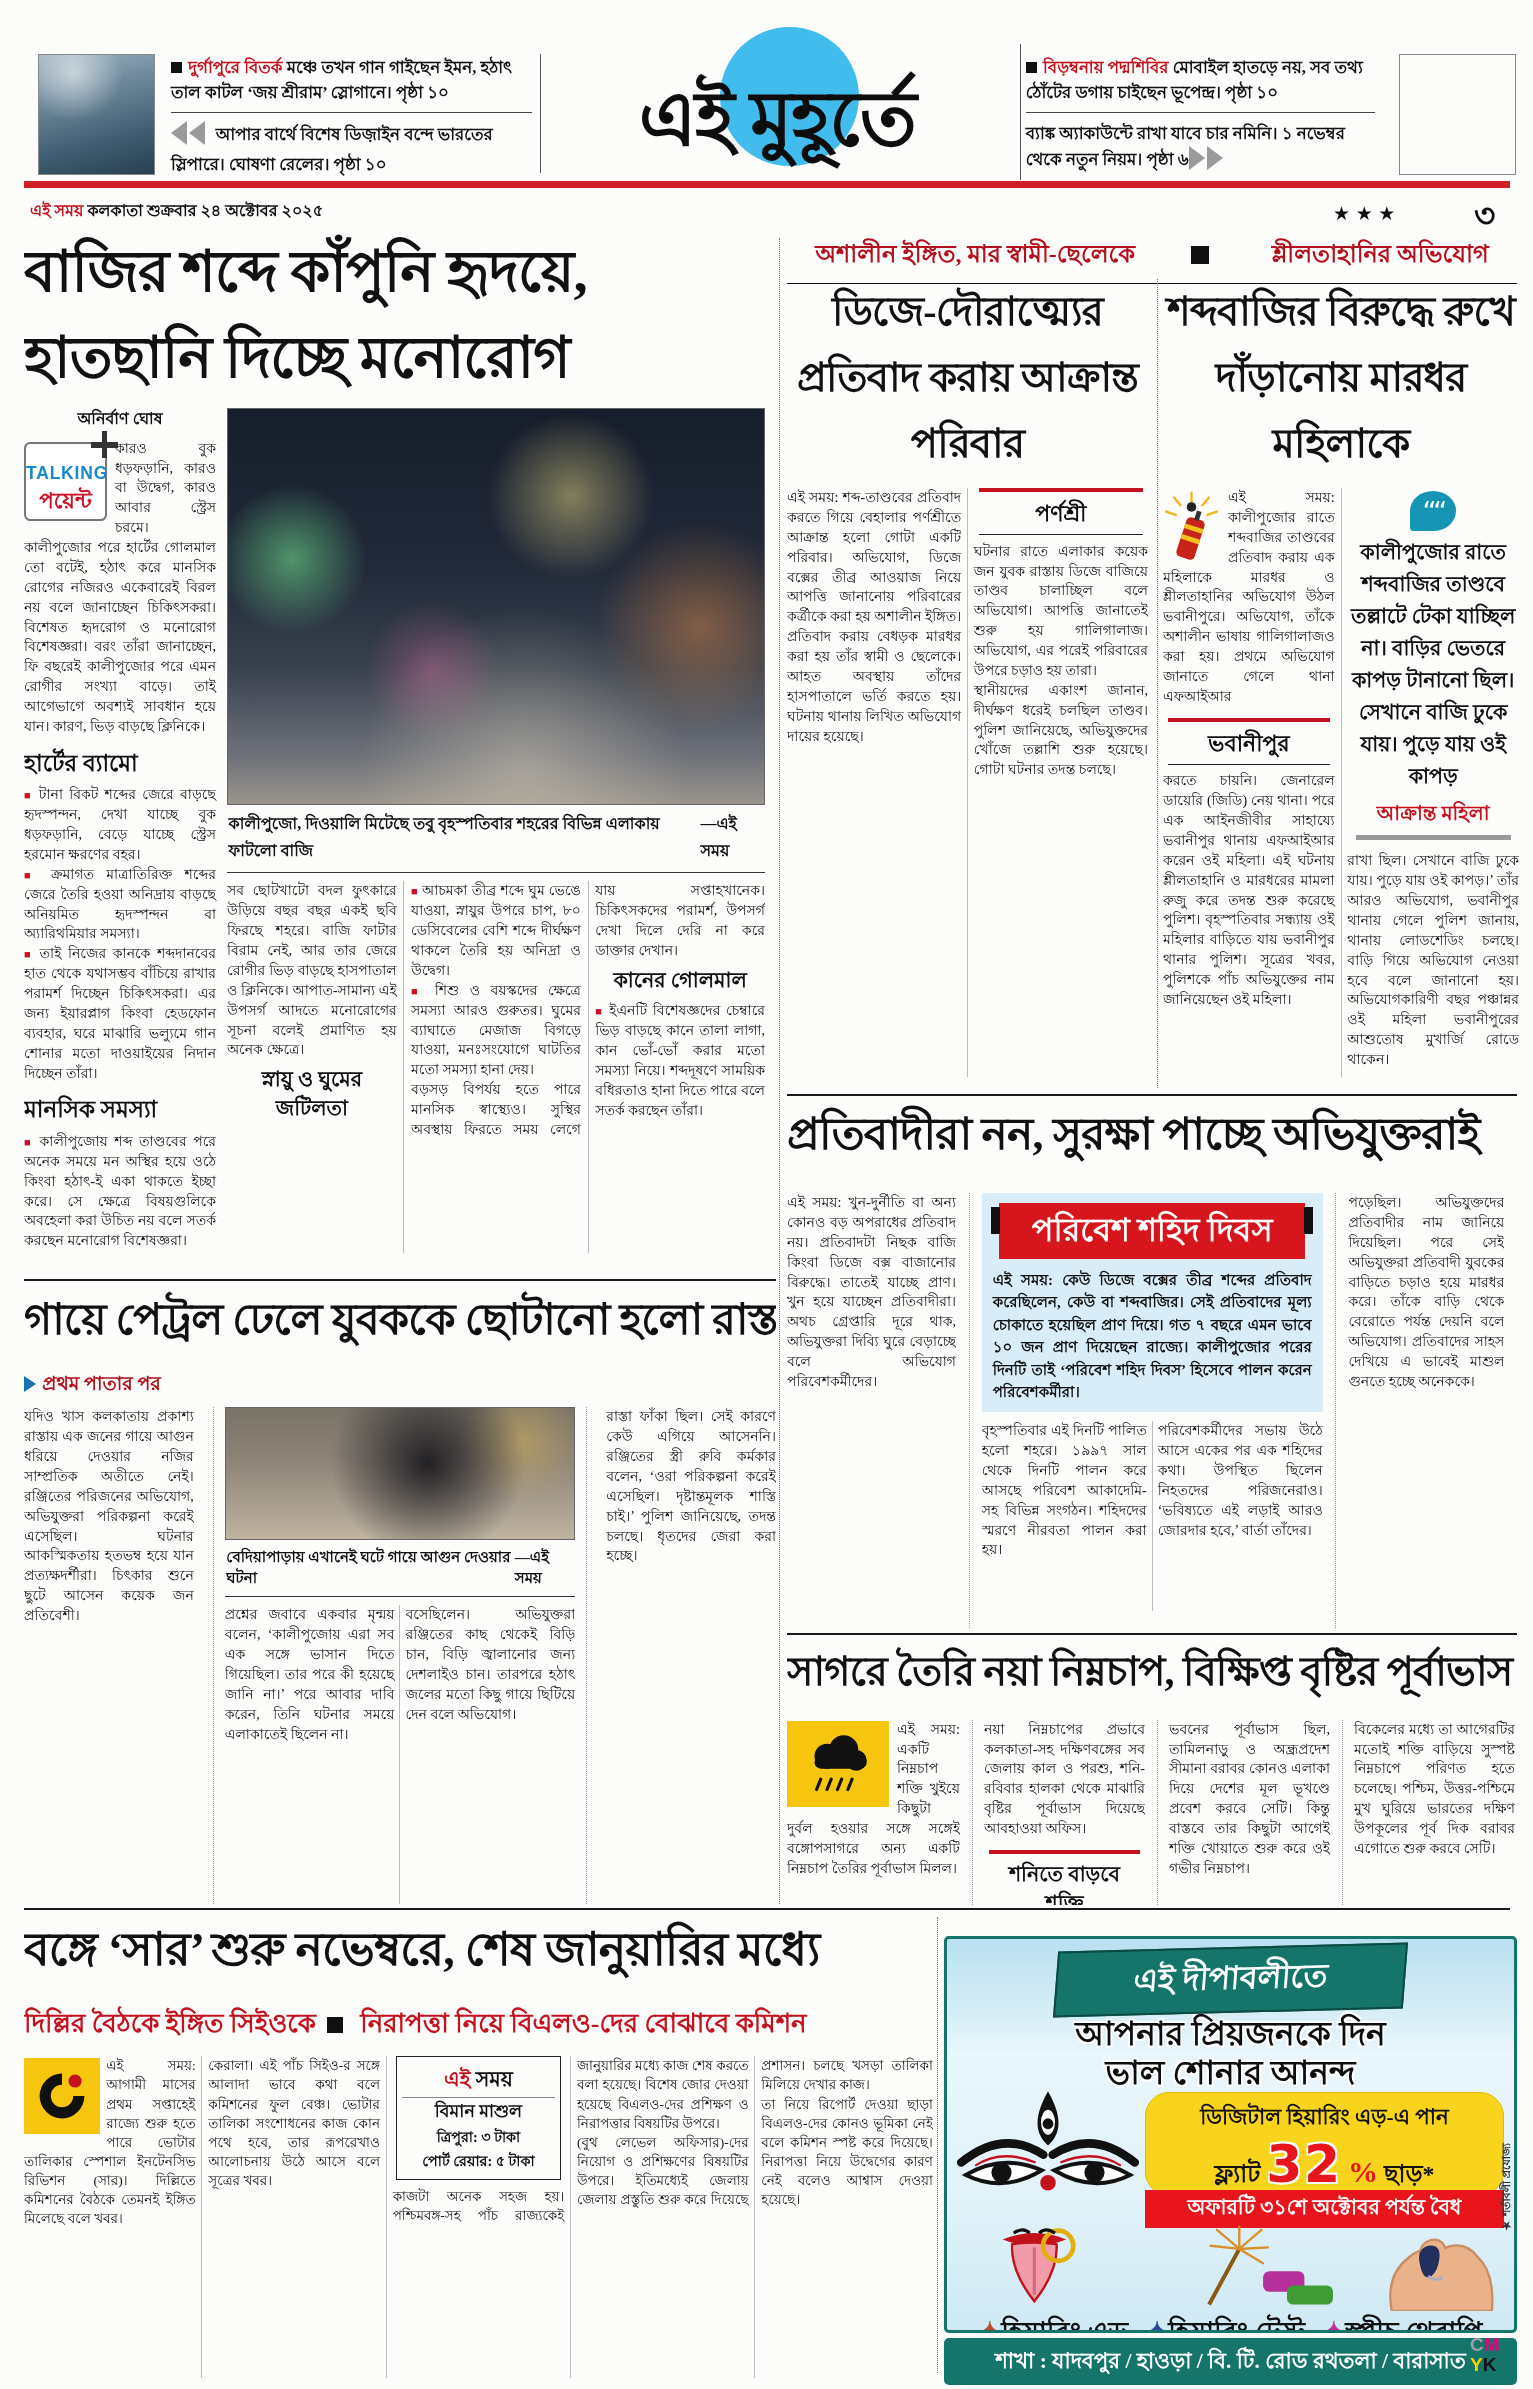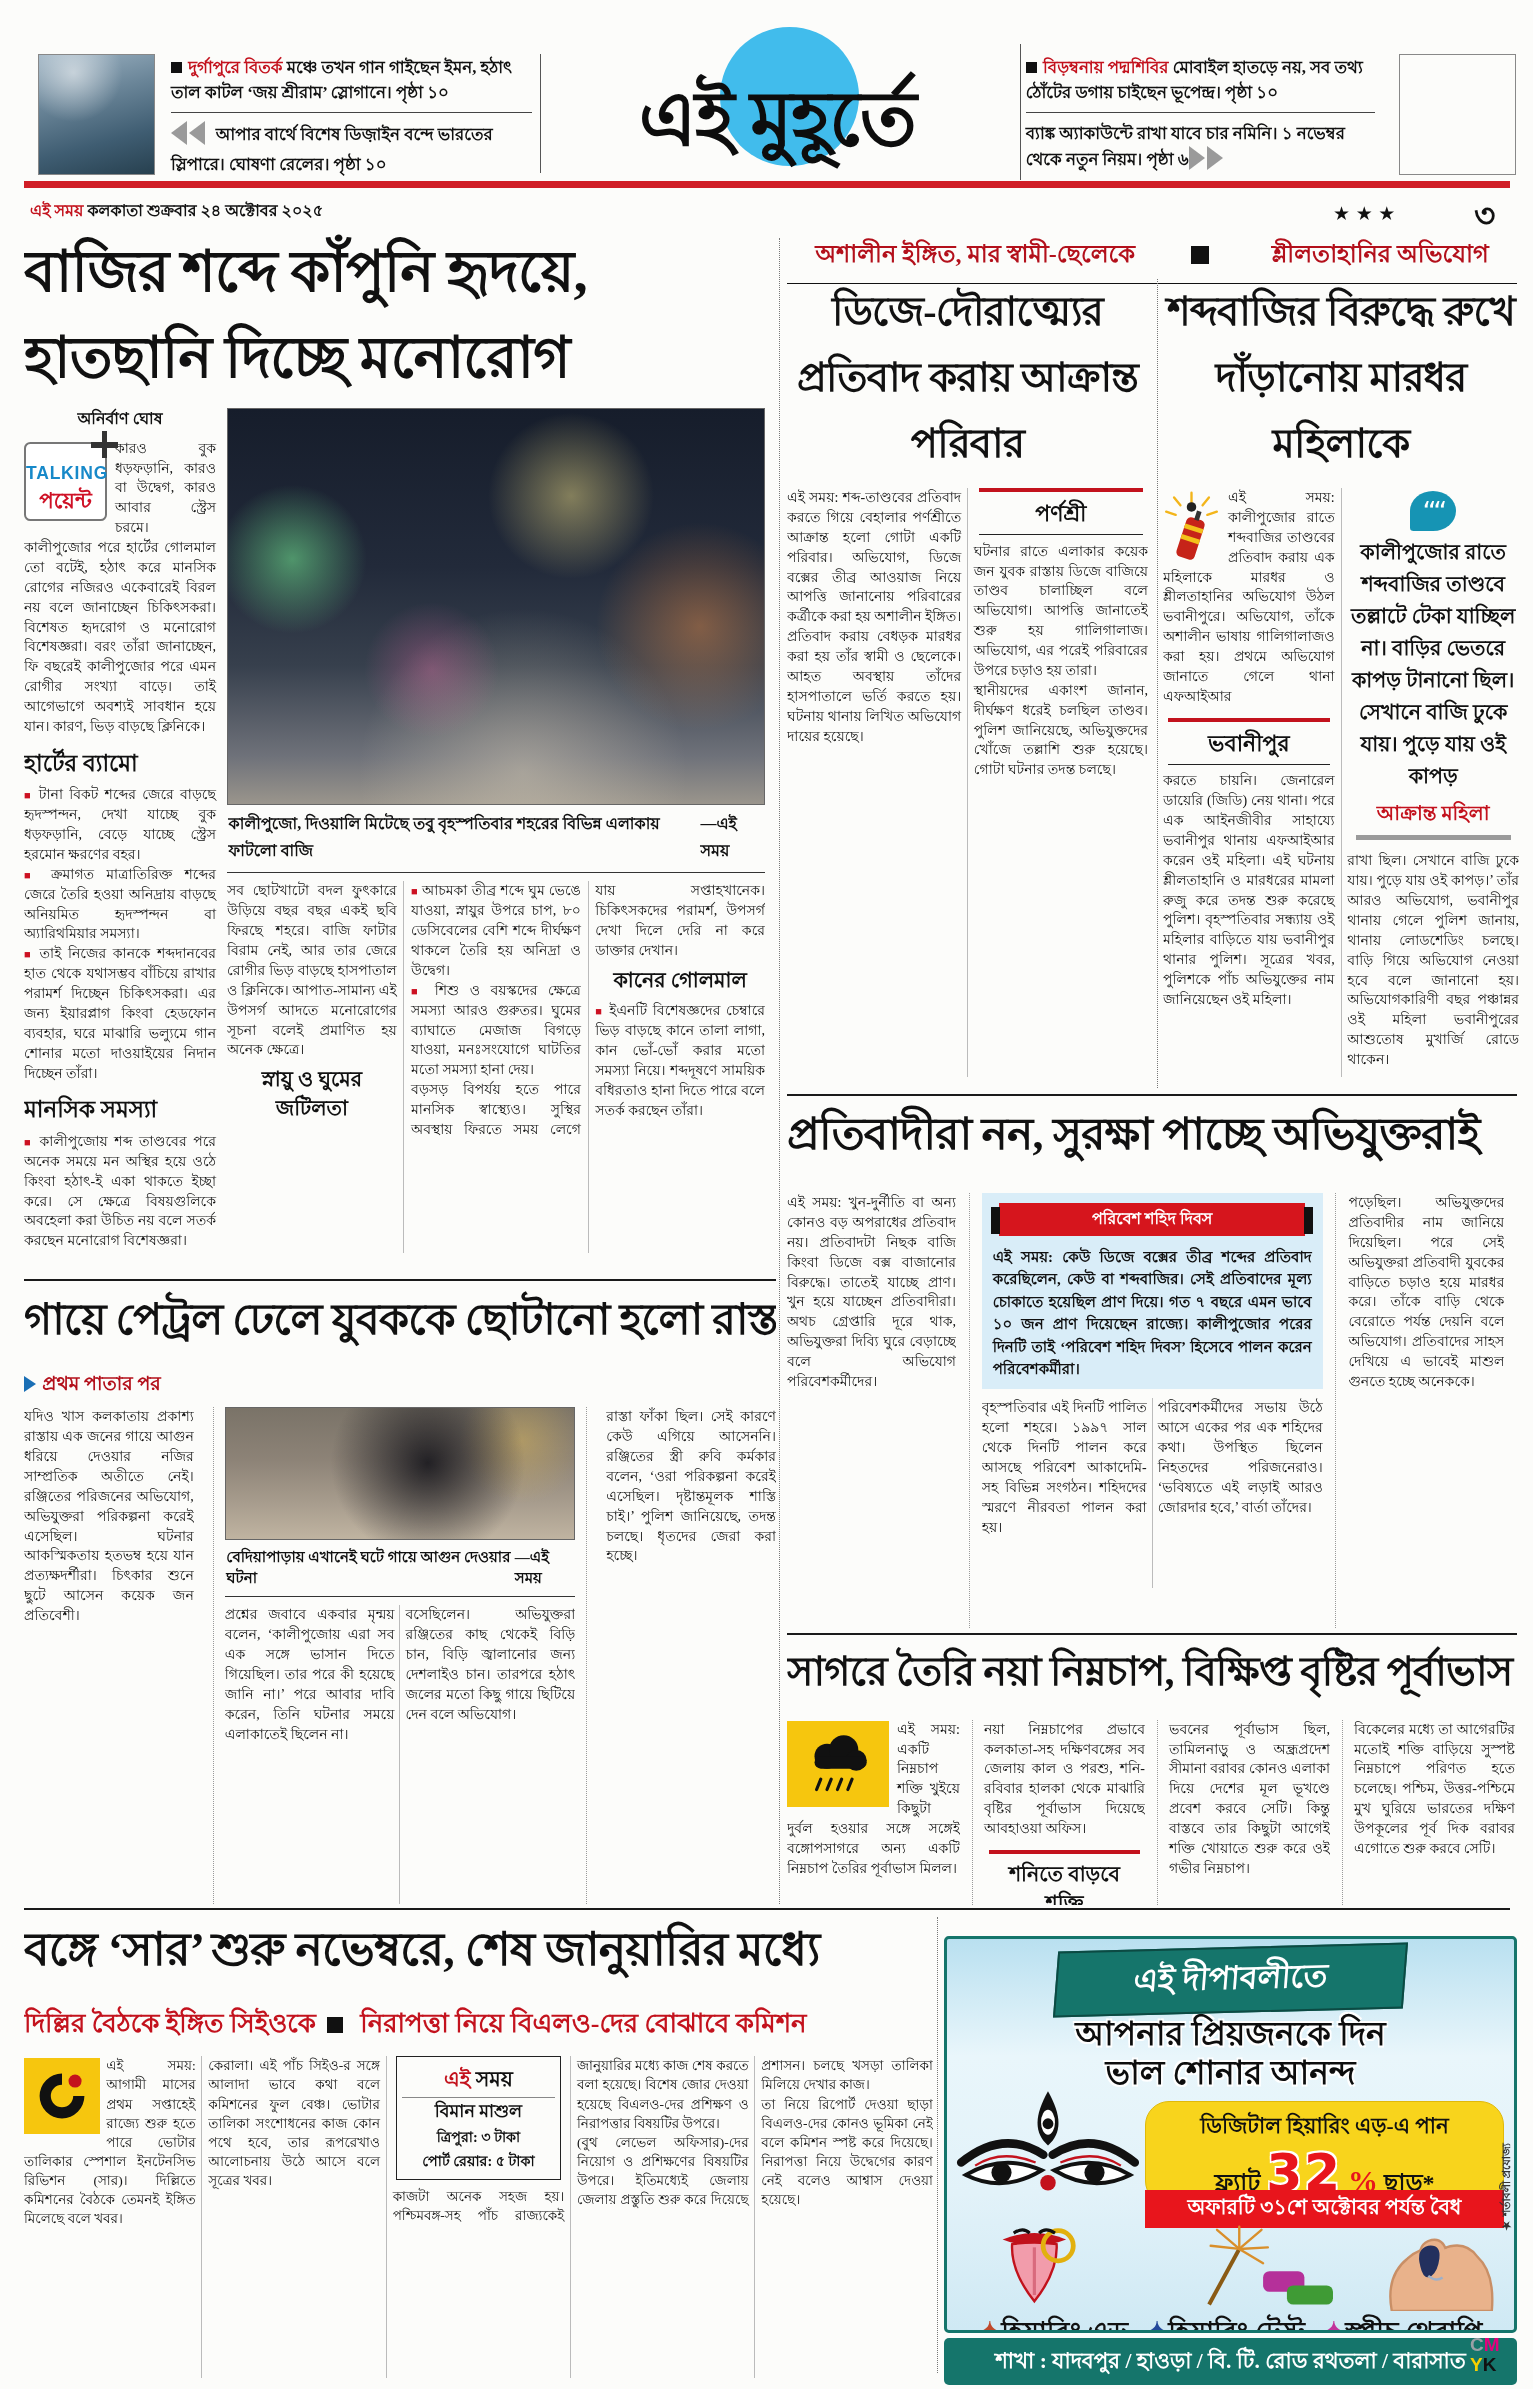--- a/index.html
+++ b/index.html
@@ -84,21 +84,21 @@
   .qby { color:#c3121d; font-weight:800; font-size:20px; margin-top:6.3px; }
   .qrule { height:4.8px; background:#9a9a9a; width:92%; margin:8px auto 9.5px; }
   
   .story4 { position:absolute; left:787px; top:1101px; width:730px; height:527px; overflow:hidden; }
   .s4-h { font-size:44px; font-weight:900; white-space:nowrap; letter-spacing:-0.8px; }
   .s4-body { display:flex; gap:12.7px; margin-top:19px; }
   .s4c { width:169px; height:441px; overflow:hidden; }
   .s4c + * , .s4mid + .s4c { border-left:0.8px dotted #999; padding-left:12px; }
   .s4mid { width:354px; }
   .bluebox { background:#d9edf8; padding:9.5px 11px 8px; }
-  .redband { position:relative; background:#d6151d; color:#fff; text-align:center; font-size:16px; font-weight:800; padding:5.6px 0; margin:0 6.3px; }
+  .redband { position:relative; background:#d6151d; color:#fff; text-align:center; font-size:32px; font-weight:800; padding:5.6px 0; margin:0 6.3px; }
   .redband::before,.redband::after { content:""; position:absolute; top:4.8px; width:9.5px; height:27px; background:#111; }
   .redband::before { left:-8px; } .redband::after { right:-8px; }
   .boxtext { font-size:15px; font-weight:600; line-height:1.5; margin-top:9.5px; text-align:justify; }
   .s4midcols { column-count:2; column-gap:11px; column-rule:0.8px solid #bbb; height:190px; overflow:hidden; margin-top:9.5px; }
   
   .story5 { position:absolute; left:24px; top:1287px; width:752px; height:617px; overflow:hidden; }
   .s5-h { font-size:43px; font-weight:900; white-space:nowrap; letter-spacing:-0.8px; }
   .cont { color:#b3101b; font-weight:800; font-size:19px; margin:11px 0 6.3px; }
   .tri { display:inline-block; width:0; height:0; border-top:8.7px solid transparent; border-bottom:8.7px solid transparent; border-left:12.7px solid #1a6fb5; margin-right:6.3px; vertical-align:-1.6px; }
   .s5-body { display:flex; gap:19px; }
@@ -128,21 +128,21 @@
   .inset-title { font-size:17.5px; font-weight:800; margin-top:3px; border-top:0.8px solid #888; padding-top:1px; }
   .inset-line { font-size:14.3px; font-weight:600; margin-top:3.2px; text-align:center; }
   
   .ad { position:absolute; left:944px; top:1936px; width:573px; height:397px; border:3.2px solid #15756b; border-radius:4.8px; overflow:hidden;
         background:linear-gradient(180deg,#b9e0f0,#e9f6fb 30%,#e2f2f9 65%,#cfe9f4); }
   .ad-banner { width:349px; margin:8px auto 1.6px; background:#15756b; color:#fff; text-align:center; font-size:32px; font-weight:900; padding:4px 0; transform:skew(-6deg) rotate(-1.5deg); border:2.4px solid #0c4a43; }
   .ad-h { text-align:center; font-size:33px; font-weight:900; line-height:1.18; color:#0d0d0d;
           text-shadow:1.6px 1.6px 0 #fff,-1.6px -1.6px 0 #fff,1.6px -1.6px 0 #fff,-1.6px 1.6px 0 #fff; }
   .ad-mid { position:relative; height:133px; }
   .eyes { position:absolute; left:8px; top:-4.8px; }
-  .offerbox { position:absolute; left:198px; top:9px; width:359px; background:#f8d41c; border-radius:24px; text-align:center; padding:6.3px 0 1.6px; border:1.6px solid #e0b90a; }
+  .offerbox { position:absolute; left:198px; top:0; width:359px; background:#f8d41c; border-radius:24px; text-align:center; padding:6.3px 0 1.6px; border:1.6px solid #e0b90a; }
   .offer-line { font-size:21.4px; font-weight:800; }
   .offer-row { font-size:24px; font-weight:900; line-height:1.1; }
   .big-disc { font-family:"DejaVu Sans",sans-serif; font-size:52px; font-weight:900; color:#e8151c;
               text-shadow:1.6px 1.6px 0 #fff,-1.6px -1.6px 0 #fff,1.6px -1.6px 0 #fff,-1.6px 1.6px 0 #fff; letter-spacing:1.6px; }
   .pct { color:#e8151c; font-size:30px; font-weight:900; }
   .validity { position:absolute; left:198px; top:98px; width:359px; background:#e8151c; color:#fff; text-align:center; font-size:20.6px; font-weight:800; padding:2px 0; }
   .ad-art { position:relative; height:86px; }
   .services { display:flex; justify-content:center; gap:17.5px; list-style:none; font-size:27px; font-weight:800; }
   .services li::before { content:"\2726 "; }
   .services li:nth-child(1)::before { color:#c0492b; }

